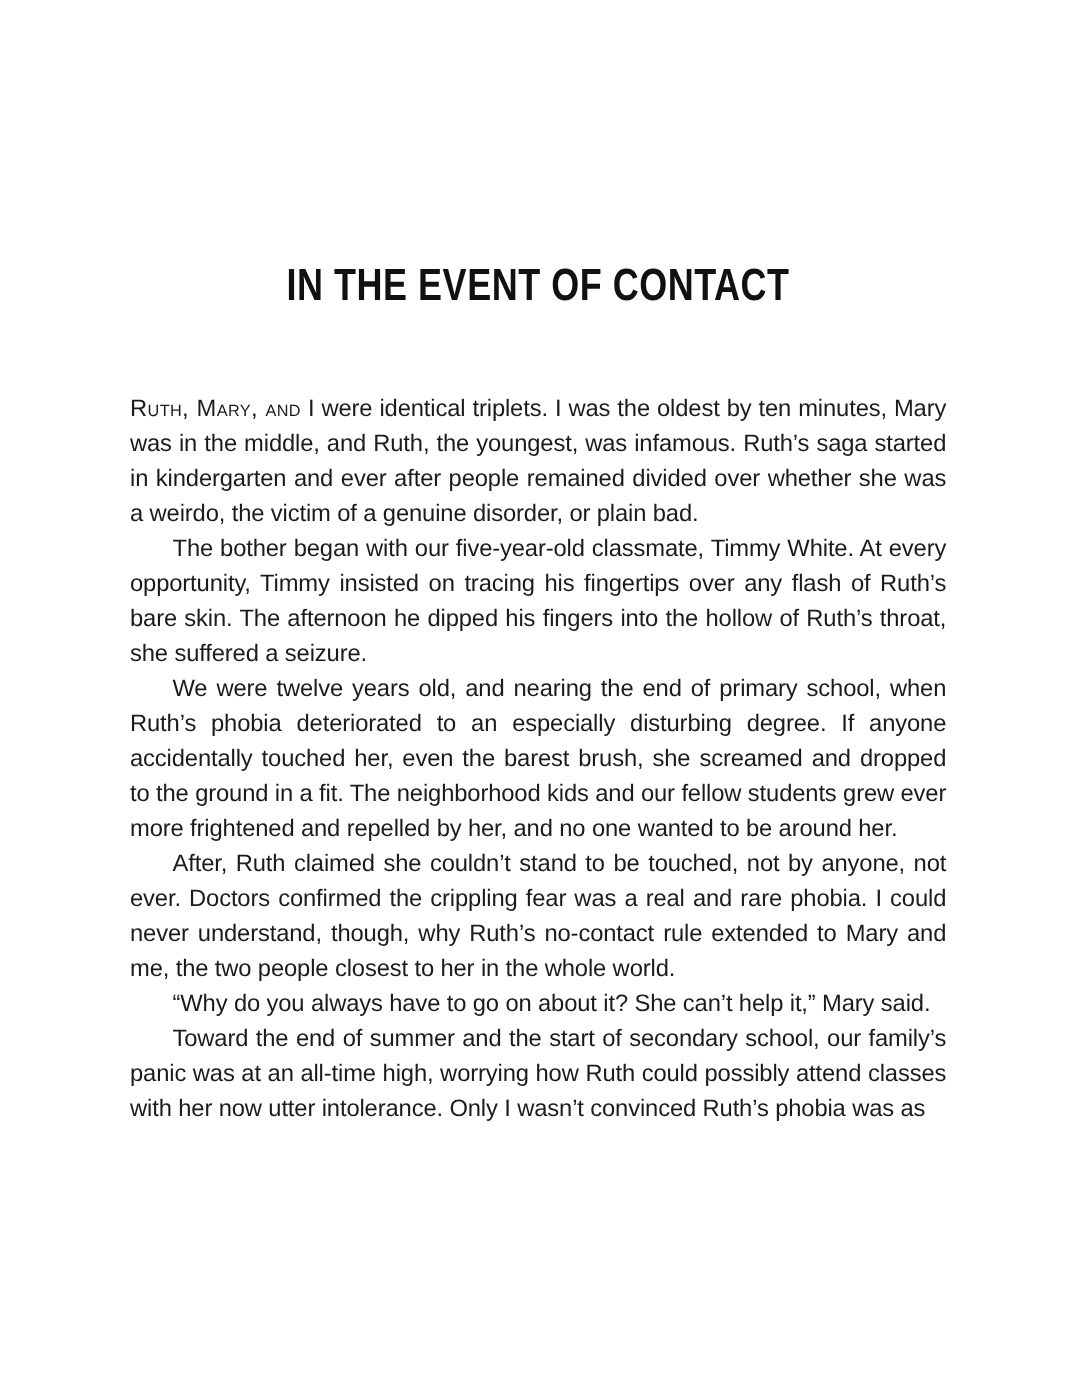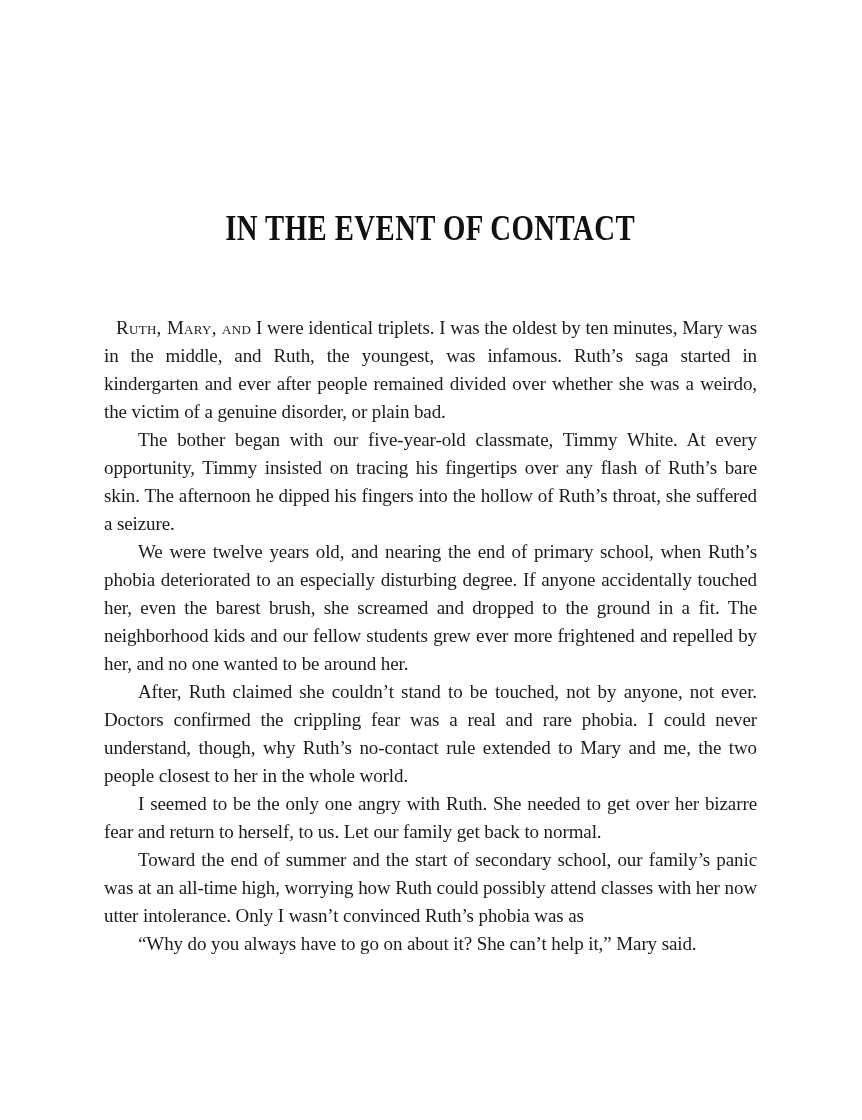--- a/index.html
+++ b/index.html
@@ -6,21 +6,21 @@
     margin: 0;
     padding: 0;
     background: #ffffff;
   }
   .page {
     position: relative;
     width: 790px;
     height: 1120px;
     background: #ffffff;
     overflow: hidden;
-    font-family: Liberation Serif, serif;
+    font-family: Liberation Sans, sans-serif;
     color: #1b1b1b;
   }
   .content {
     position: absolute;
     left: 104px;
     top: 0;
     width: 653px;
   }
   .title-wrap {
     padding-top: 210px;
@@ -49,38 +49,36 @@
     margin: 0;
     padding: 0;
     text-indent: 34px;
   }
   .body-text p.opening {
     text-indent: 0;
   }
   .small-caps {
     font-variant: small-caps;
     letter-spacing: 0.3px;
-    margin-left: 12px;
   }
 </style>
 </head>
 <body>
 
 <div class="page">
   <div class="content">
 
     <div class="title-wrap">
       <h1 class="chapter-title">IN THE EVENT OF CONTACT</h1>
     </div>
 
     <div class="body-text">
       <p class="opening"><span class="small-caps">Ruth, Mary, and</span><span> I were identical triplets. I was the oldest by ten minutes, Mary was in the middle, and Ruth, the youngest, was infamous. Ruth’s saga started in kindergarten and ever after people remained divided over whether she was a weirdo, the victim of a genuine disorder, or plain bad.</span></p>
 
       <p>The bother began with our five-year-old classmate, Timmy White. At every opportunity, Timmy insisted on tracing his fingertips over any flash of Ruth’s bare skin. The afternoon he dipped his fingers into the hollow of Ruth’s throat, she suffered a seizure.</p>
       <p>We were twelve years old, and nearing the end of primary school, when Ruth’s phobia deteriorated to an especially disturbing degree. If anyone accidentally touched her, even the barest brush, she screamed and dropped to the ground in a fit. The neighborhood kids and our fellow students grew ever more frightened and repelled by her, and no one wanted to be around her.</p>
       <p>After, Ruth claimed she couldn’t stand to be touched, not by anyone, not ever. Doctors confirmed the crippling fear was a real and rare phobia. I could never understand, though, why Ruth’s no-contact rule extended to Mary and me, the two people closest to her in the whole world.</p>
-      <p>I seemed to be the only one angry with Ruth. She needed to get over her bizarre fear and return to herself, to us. Let our family get back to normal.</p>
+      <p>“Why do you always have to go on about it? She can’t help it,” Mary said.</p>
       <p>Toward the end of summer and the start of secondary school, our family’s panic was at an all-time high, worrying how Ruth could possibly attend classes with her now utter intolerance. Only I wasn’t convinced Ruth’s phobia was as</p>
-      <p>“Why do you always have to go on about it? She can’t help it,” Mary said.</p>
     </div>
 
   </div>
 </div>
 
 </body></html>

